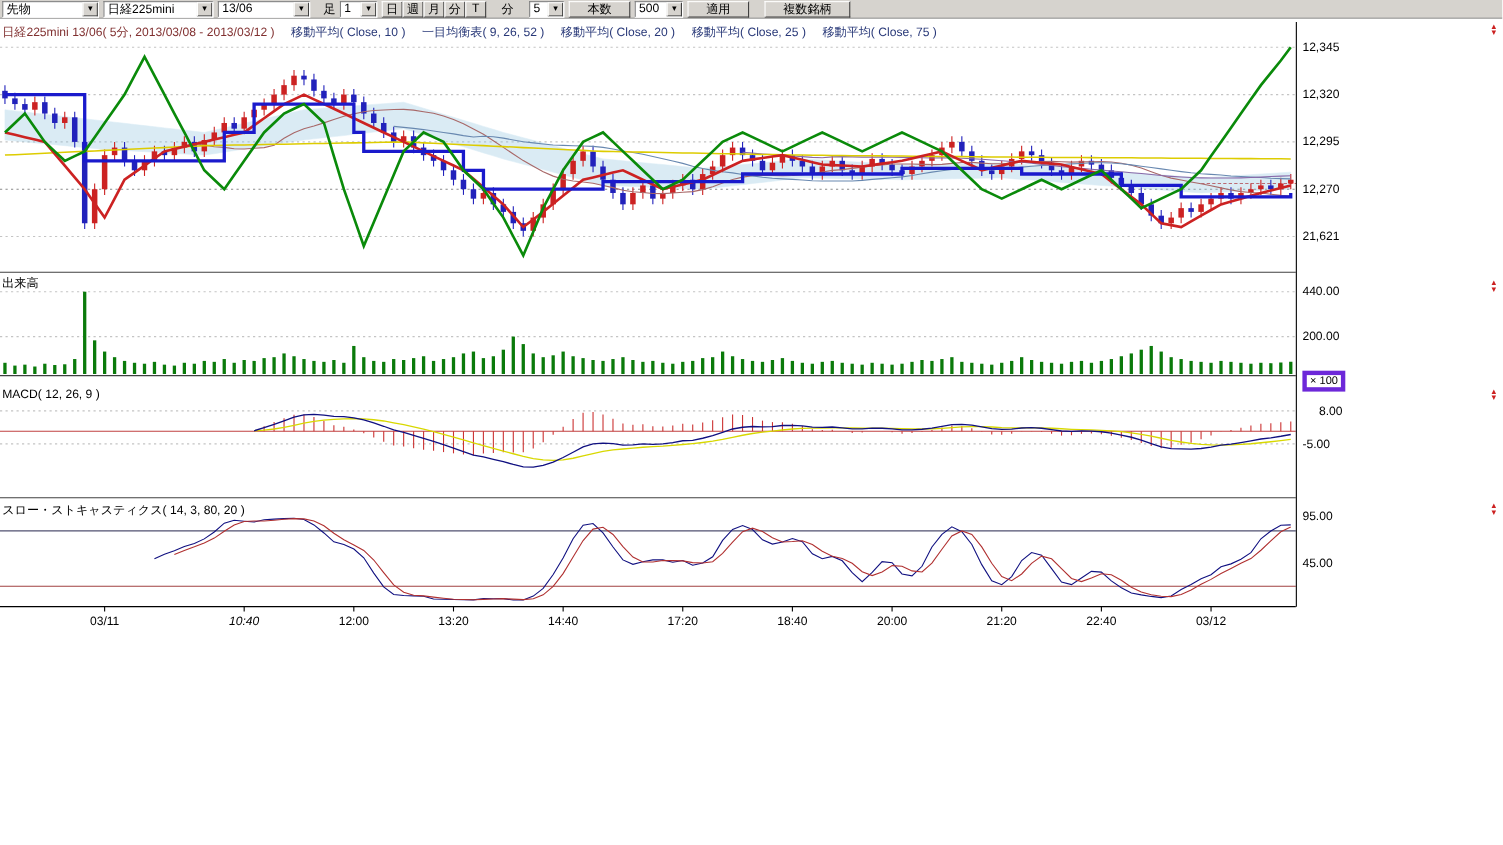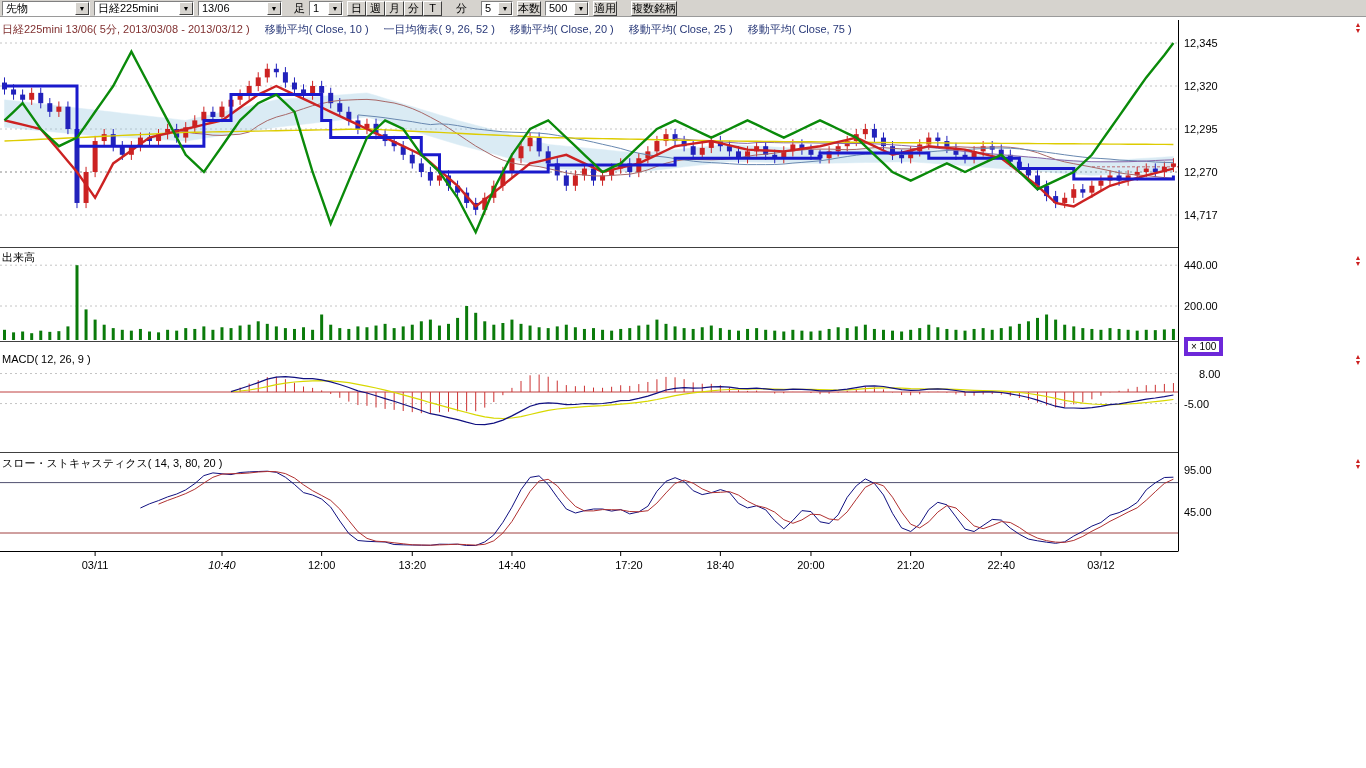--- a/index.html
+++ b/index.html
@@ -20,21 +20,21 @@
     font-size:11px; padding-left:3px; overflow:hidden; white-space:nowrap;
   }
   .combo .arrow-btn {
     margin-left:auto; width:14px; height:13px; background:#d6d3ce;
     border:1px solid; border-color:#fff #404040 #404040 #fff;
     display:flex; align-items:center; justify-content:center; font-size:7px; color:#000;
   }
   .tb-btn {
     display:inline-flex; align-items:center; justify-content:center; height:15px;
     background:#d6d3ce; border:1px solid; border-color:#fff #404040 #404040 #fff;
-    font-size:11px; padding:0 0; white-space:nowrap;
+    font-size:11px; padding:0 16px; white-space:nowrap;
   }
   .tb-label { font-size:11px; white-space:nowrap; }
   .w88{width:88px}.w100{width:100px}.w84{width:84px}.w34{width:34px}.w32{width:32px}.w44{width:44px}
   .seg{display:inline-flex;gap:0}
   .seg .tb-btn{width:19px;padding:0}
   
   .legend-row { position:absolute; left:2px; white-space:nowrap; font-size:11px; z-index:3; }
   .legend-row span { margin-right:15px; }
   #legend-row1 { top:22px;text-align:right; }
   #legend-row2 { top:36px; }
@@ -678,33 +678,33 @@
   <div class="pane-arrows" style="top:458px">
     <div>▲</div>
       <div>▼</div>
   </div>
 
   <div id="axis-labels">
       <div class="axis-label" style="left: 1184px; top: 37px;">12,345</div>
       <div class="axis-label" style="left: 1184px; top: 80px;">12,320</div>
       <div class="axis-label" style="left: 1184px; top: 123px;">12,295</div>
       <div class="axis-label" style="left: 1184px; top: 166px;">12,270</div>
-      <div class="axis-label" style="left: 1184px; top: 209px;">14,717</div>
+      <div class="axis-label" style="left: 1184px; top: 209px;">21,621</div>
       <div class="axis-label" style="left: 1184px; top: 259.2px;">440.00</div>
       <div class="axis-label" style="left: 1184px; top: 300px;">200.00</div>
       <div class="axis-label" style="left: 1199px; top: 367.52px;">8.00</div>
       <div class="axis-label" style="left: 1184px; top: 397.55px;">-5.00</div>
       <div class="axis-label" style="left: 1184px; top: 464px;">95.00</div>
       <div class="axis-label" style="left: 1184px; top: 506px;">45.00</div>
       <div class="x-label" style="left: 73.1154px; top: 559px;">03/11</div>
       <div class="x-label" style="left: 199.977px; top: 559px; font-style: italic;">10:40</div>
       <div class="x-label" style="left: 299.654px; top: 559px;">12:00</div>
       <div class="x-label" style="left: 390.269px; top: 559px;">13:20</div>
       <div class="x-label" style="left: 489.946px; top: 559px;">14:40</div>
-      <div class="x-label" style="left: 598.685px; top: 559px; text-align: right;">17:20</div>
+      <div class="x-label" style="left: 598.685px; top: 559px;">17:20</div>
       <div class="x-label" style="left: 698.362px; top: 559px;">18:40</div>
       <div class="x-label" style="left: 788.977px; top: 559px;">20:00</div>
       <div class="x-label" style="left: 888.654px; top: 559px;">21:20</div>
       <div class="x-label" style="left: 979.269px; top: 559px;">22:40</div>
       <div class="x-label" style="left: 1078.95px; top: 559px;">03/12</div>
     </div>
 
 </div>
 
 </body></html>

